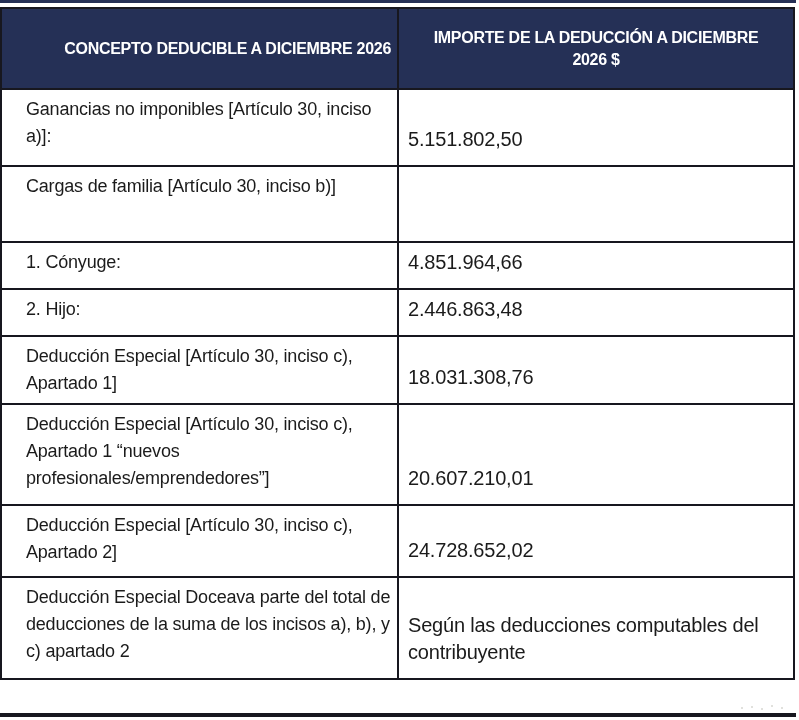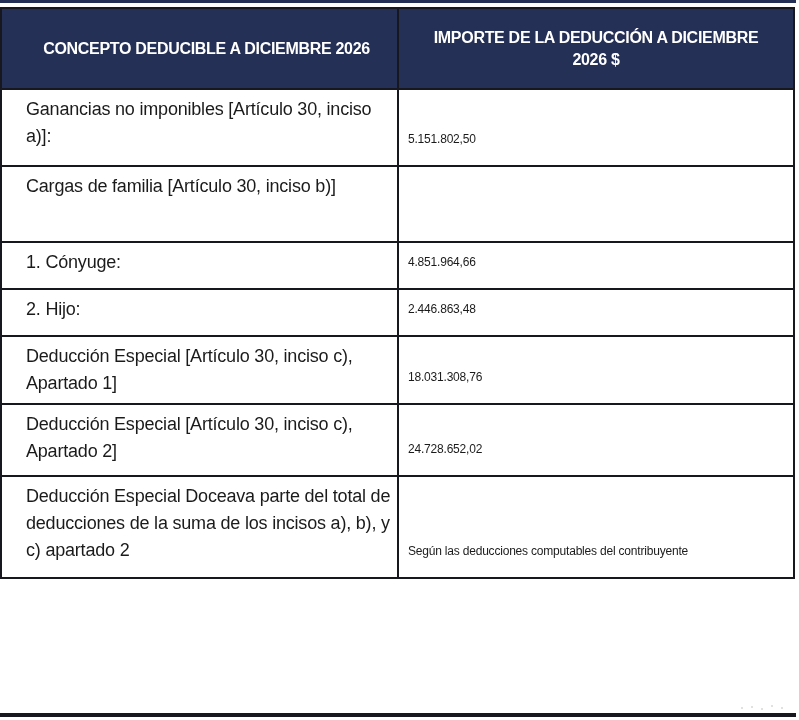--- a/index.html
+++ b/index.html
@@ -43,42 +43,42 @@
   th.col-concept, th.col-amount {
     background: var(--header-bg);
     color: var(--header-text);
     font-size: 16px;
     line-height: 22px;
     font-weight: bold;
     letter-spacing: -0.3px;
     border-width: 3px;
   }
   th.col-concept {
-    text-align: center;
+    text-align: right;
     vertical-align: middle;
     padding: 4px 6px 4px 20px;
   }
   th.col-amount {
     text-align: center;
     vertical-align: middle;
     padding: 4px 18px;
   }
   td.cell-concept {
     vertical-align: top;
     text-align: left;
     padding: 6px 4px 6px 24px;
     font-size: 18px;
     line-height: 27px;
     letter-spacing: -0.2px;
   }
   td.cell-amount {
     vertical-align: bottom;
     text-align: left;
     padding: 6px 6px 12px 9px;
-    font-size: 12px;
+    font-size: 20px;
     line-height: 27px;
     letter-spacing: -0.2px;
   }
   .bottom-bar {
     position: absolute;
     top: 713px; left: 0;
     width: 796px; height: 4px;
     background: var(--border);
   }
   .watermark {
@@ -124,20 +124,24 @@
     <td class="cell-amount">4.851.964,66</td>
   </tr>
       <tr style="height: 46px;">
     <td class="cell-concept">2. Hijo:</td>
     <td class="cell-amount">2.446.863,48</td>
   </tr>
       <tr style="height: 60px;">
     <td class="cell-concept">Deducción Especial [Artículo 30, inciso c), Apartado 1]</td>
     <td class="cell-amount">18.031.308,76</td>
   </tr>
+      <tr style="height: 101px;">
+    <td class="cell-concept">Deducción Especial [Artículo 30, inciso c), Apartado 1 “nuevos profesionales/emprendedores”]</td>
+    <td class="cell-amount">20.607.210,01</td>
+  </tr>
       <tr style="height: 72px;">
     <td class="cell-concept">Deducción Especial [Artículo 30, inciso c), Apartado 2]</td>
     <td class="cell-amount">24.728.652,02</td>
   </tr>
       <tr style="height: 102px;">
     <td class="cell-concept">Deducción Especial Doceava parte del total de deducciones de la suma de los incisos a), b), y c) apartado 2</td>
     <td class="cell-amount">Según las deducciones computables del contribuyente</td>
   </tr>
     </tbody>
 </table>

